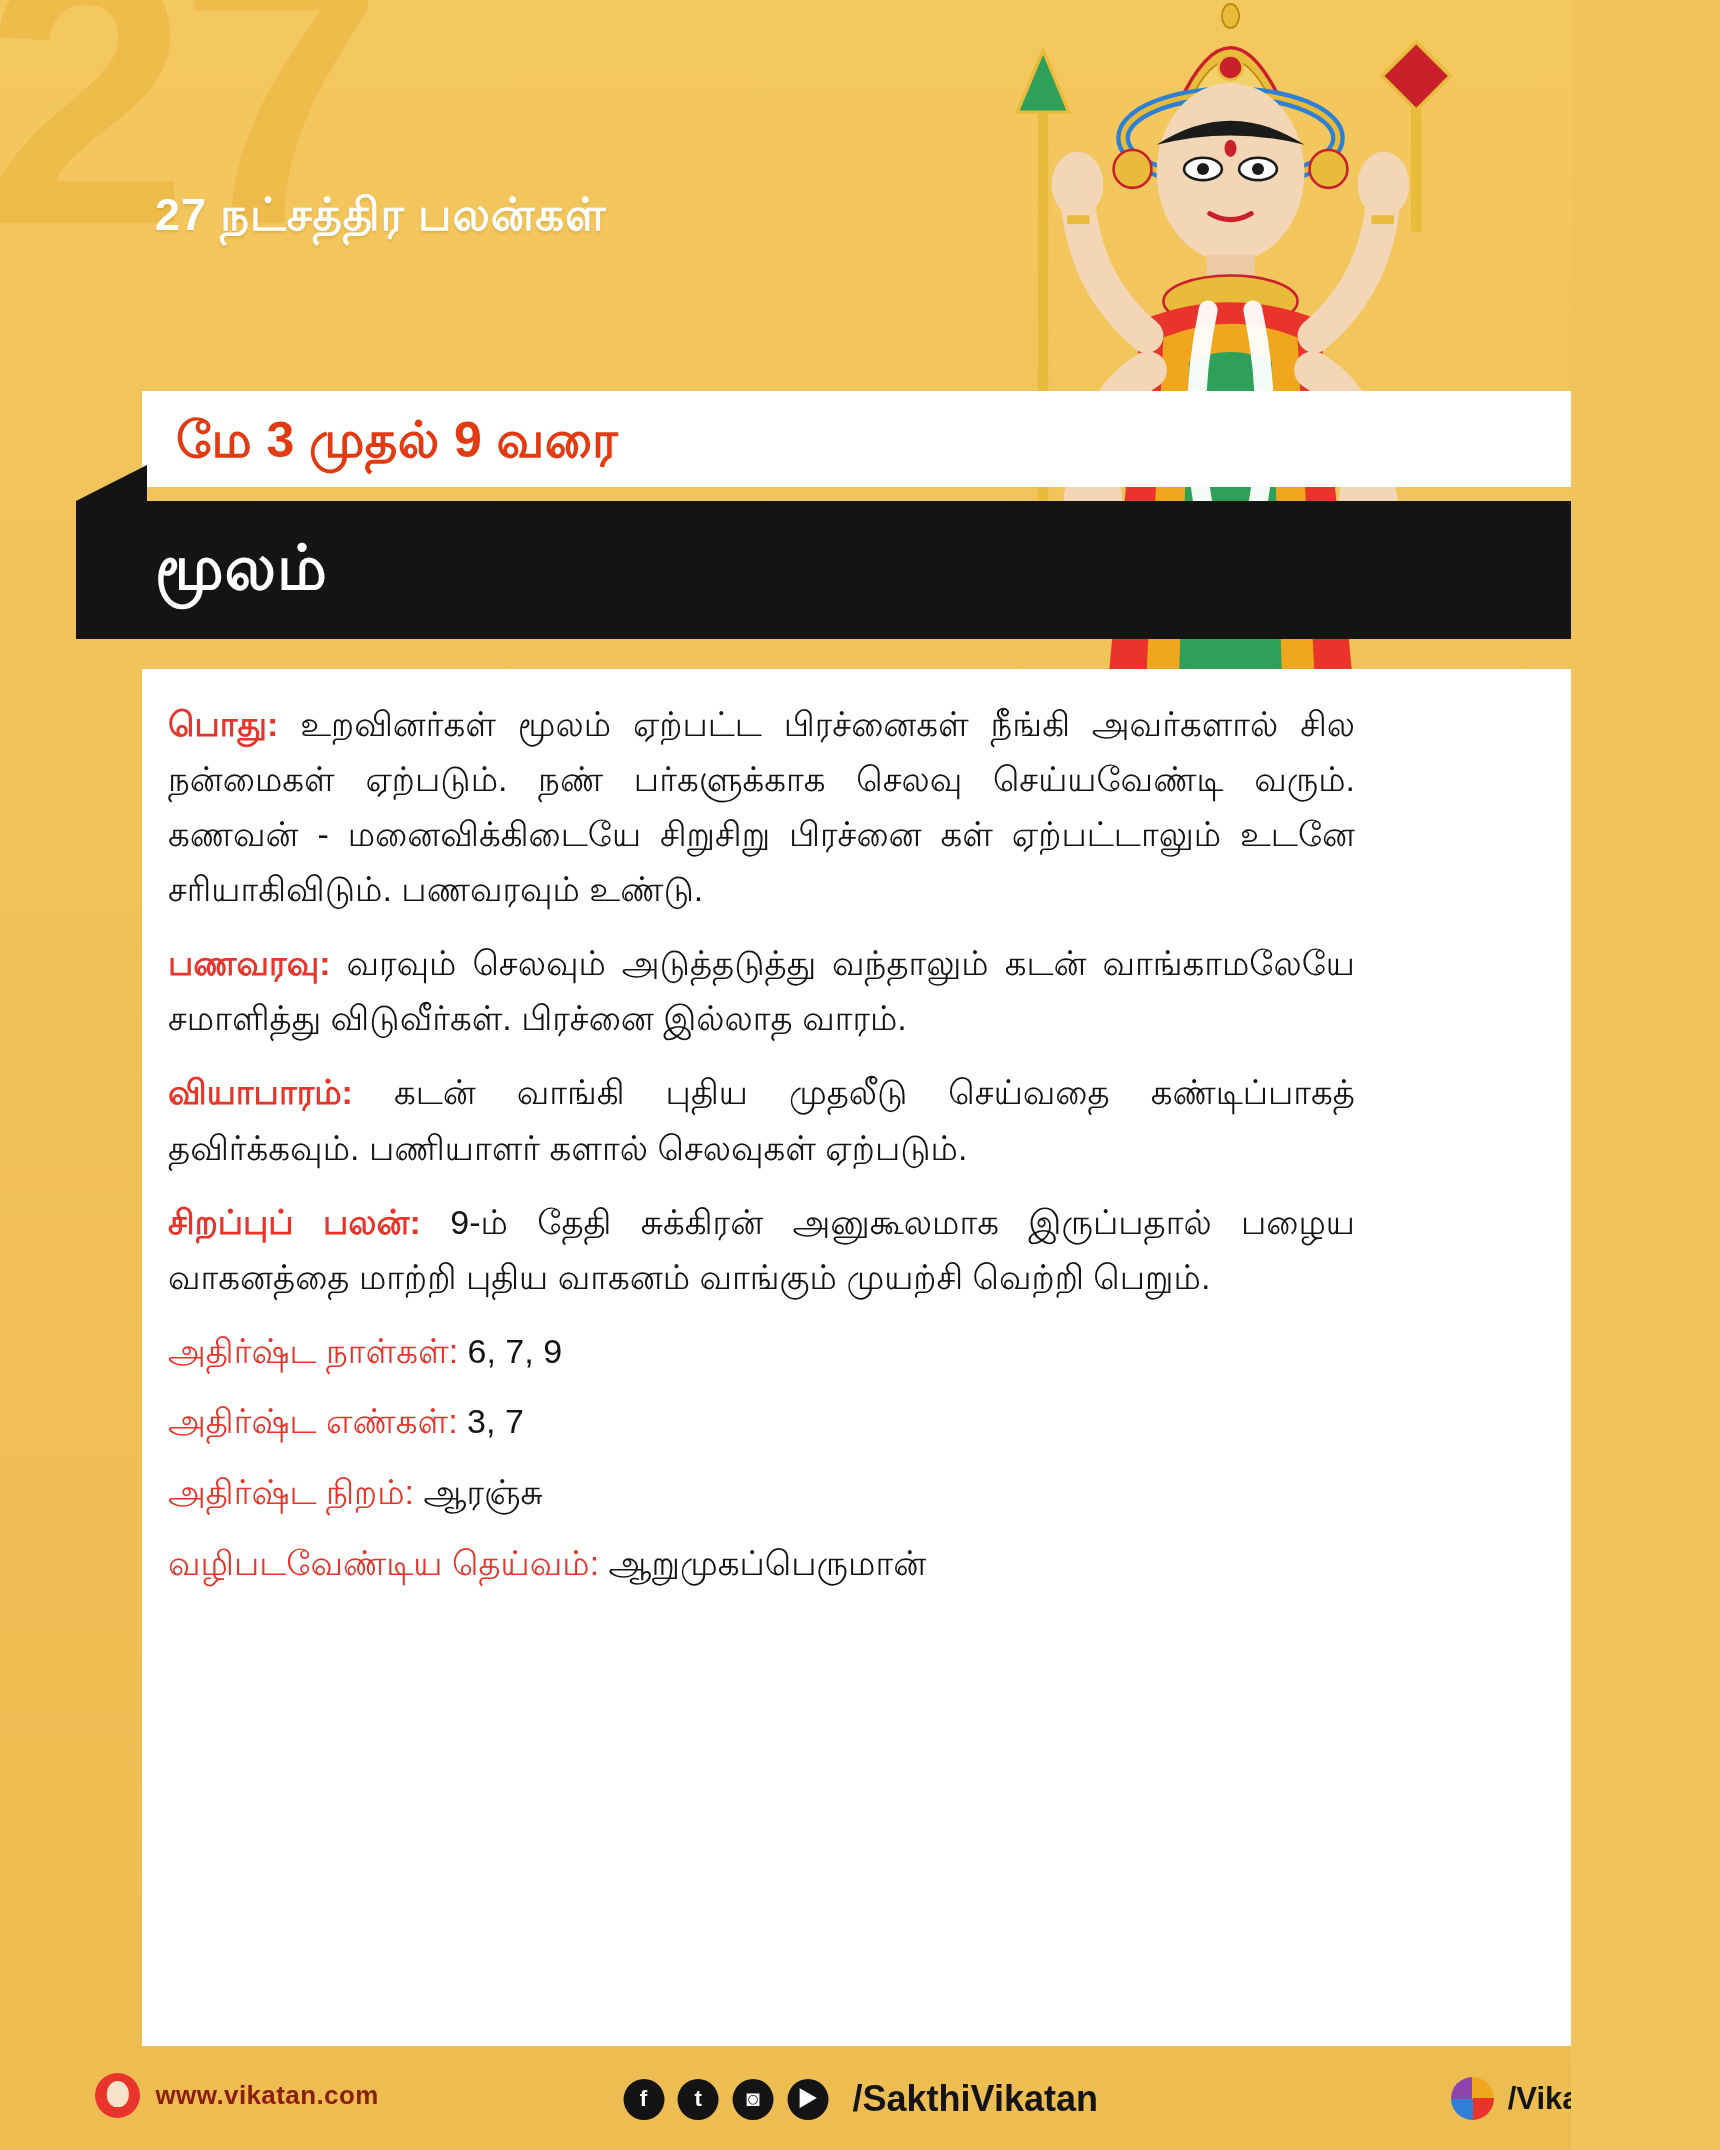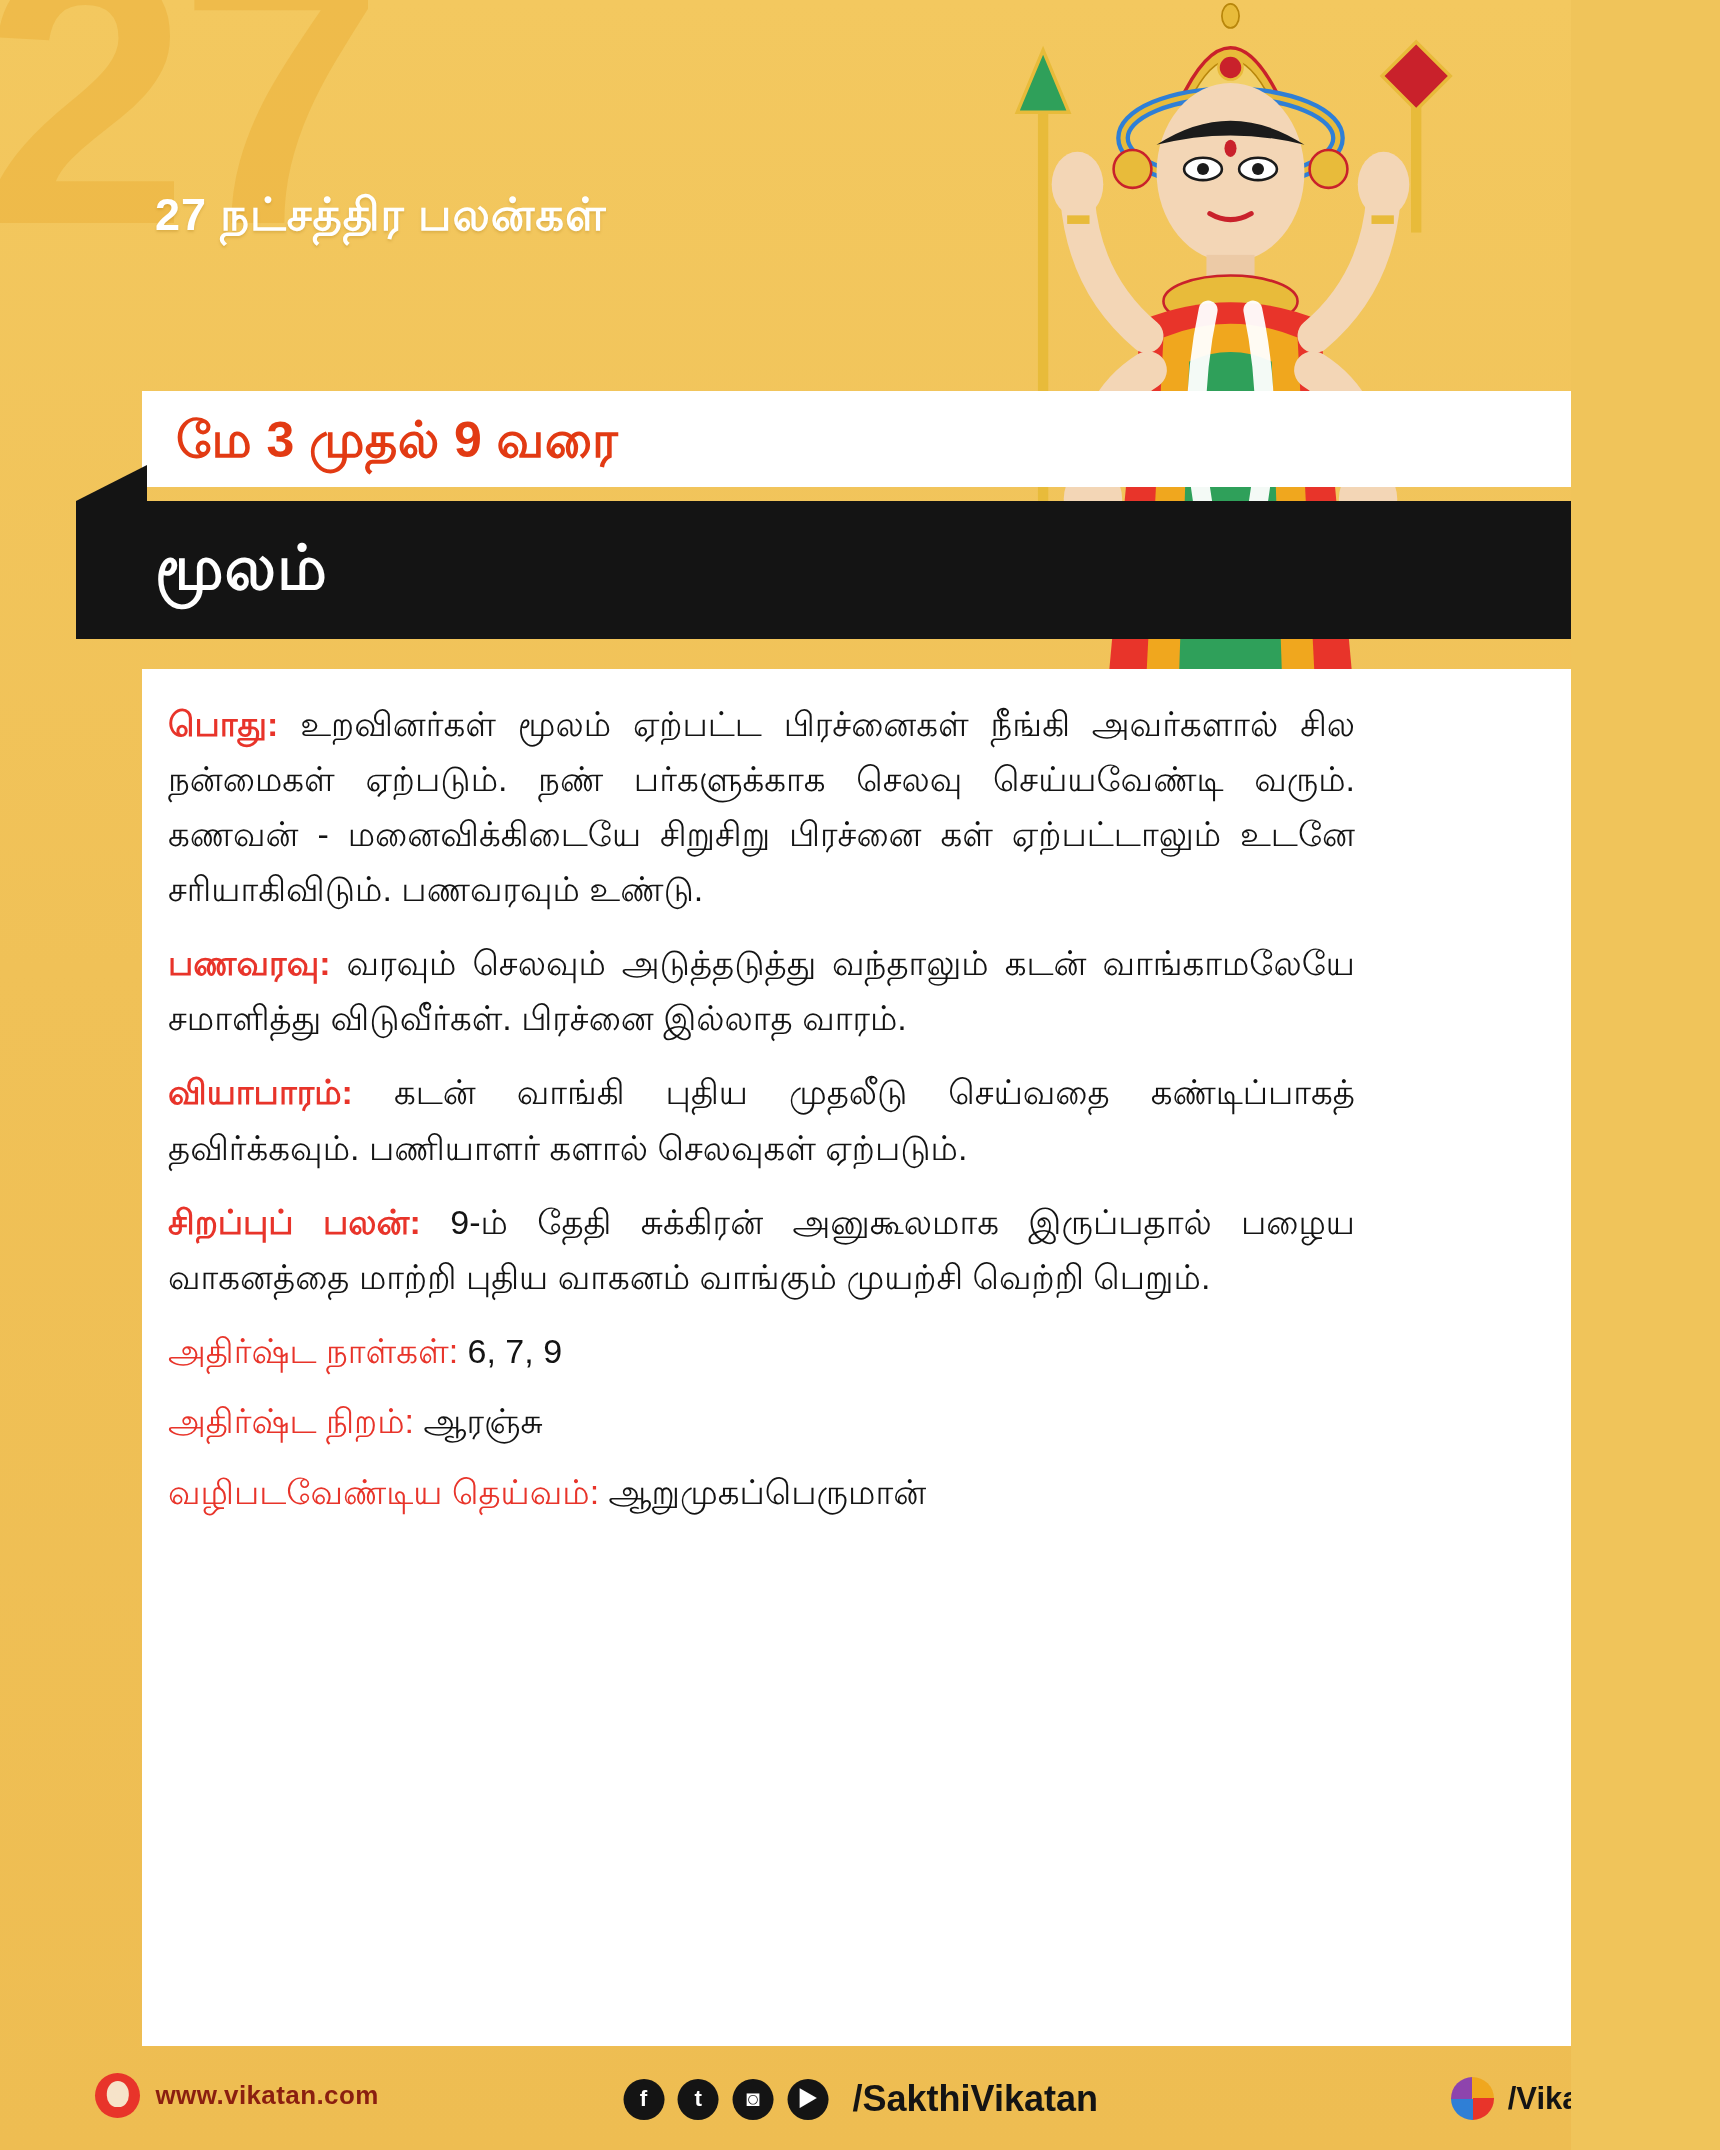--- a/index.html
+++ b/index.html
@@ -397,20 +397,23 @@
     </p>
 
     <p class="para">
       <span class="lbl">சிறப்புப் பலன்:</span><span> 9-ம் தேதி சுக்கிரன் அனுகூலமாக இருப்பதால் பழைய வாகனத்தை மாற்றி புதிய வாகனம் வாங்கும் முயற்சி வெற்றி பெறும்.</span>
     </p>
 
     <p class="kv">
       <span class="lbl">அதிர்ஷ்ட நாள்கள்:</span><span> 6,  7,  9</span>
     </p>
     <p class="kv">
+      <span class="lbl">அதிர்ஷ்ட எண்கள்:</span><span> 3,  7</span>
+    </p>
+    <p class="kv">
       <span class="lbl">அதிர்ஷ்ட நிறம்:</span><span>  ஆரஞ்சு</span>
     </p>
     <p class="kv">
       <span class="lbl">வழிபடவேண்டிய தெய்வம்:</span><span> ஆறுமுகப்பெருமான்</span>
     </p>
   </div>
 
 
   <div class="footer">
     <div class="footer-site">

